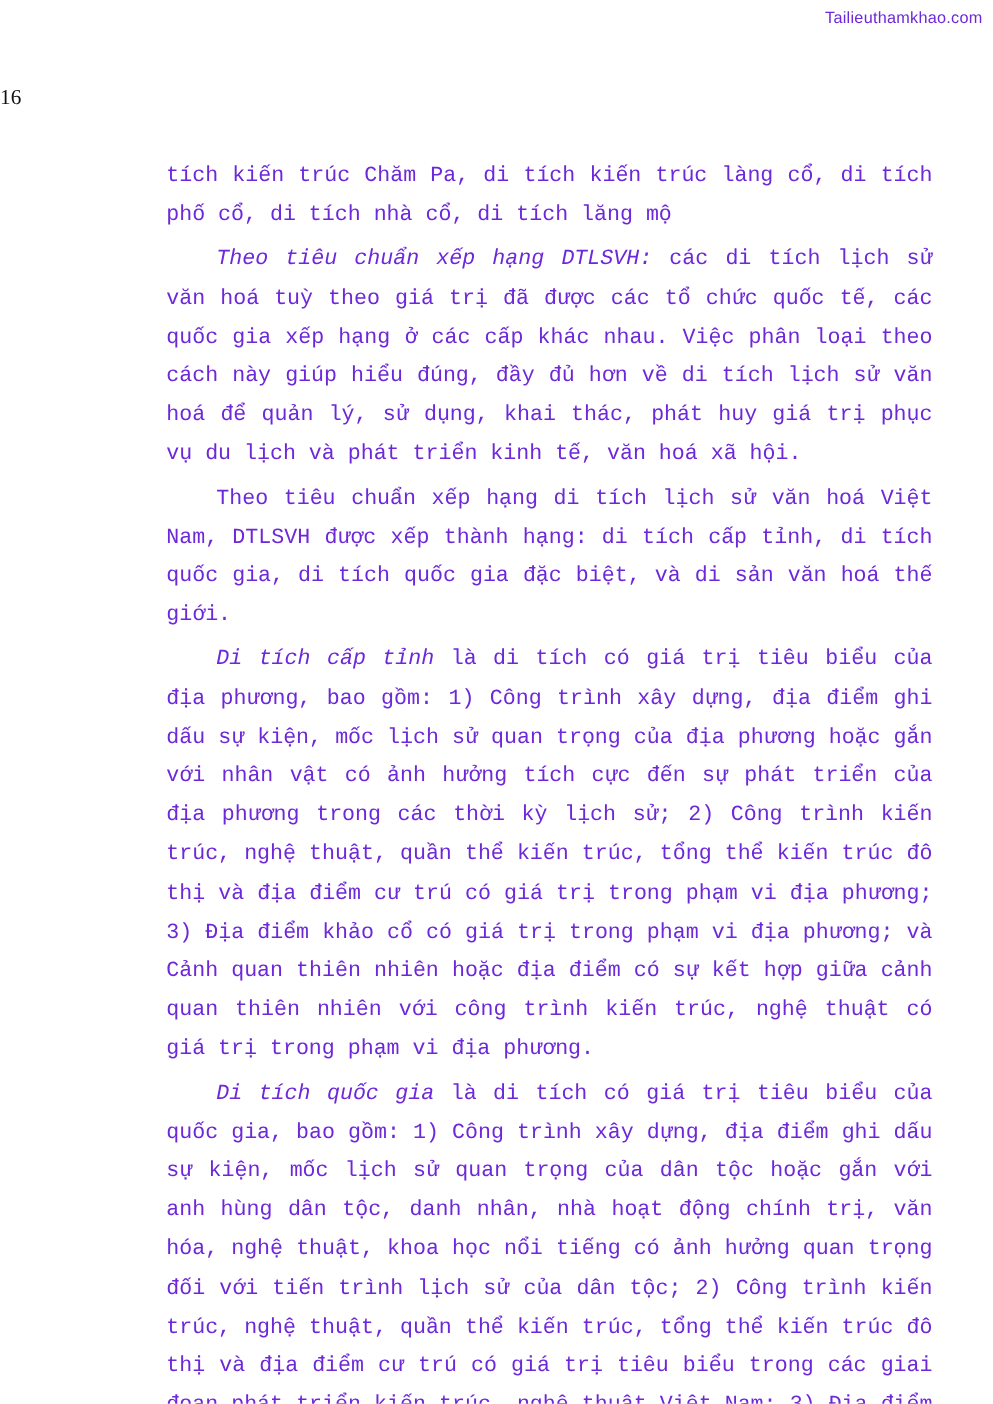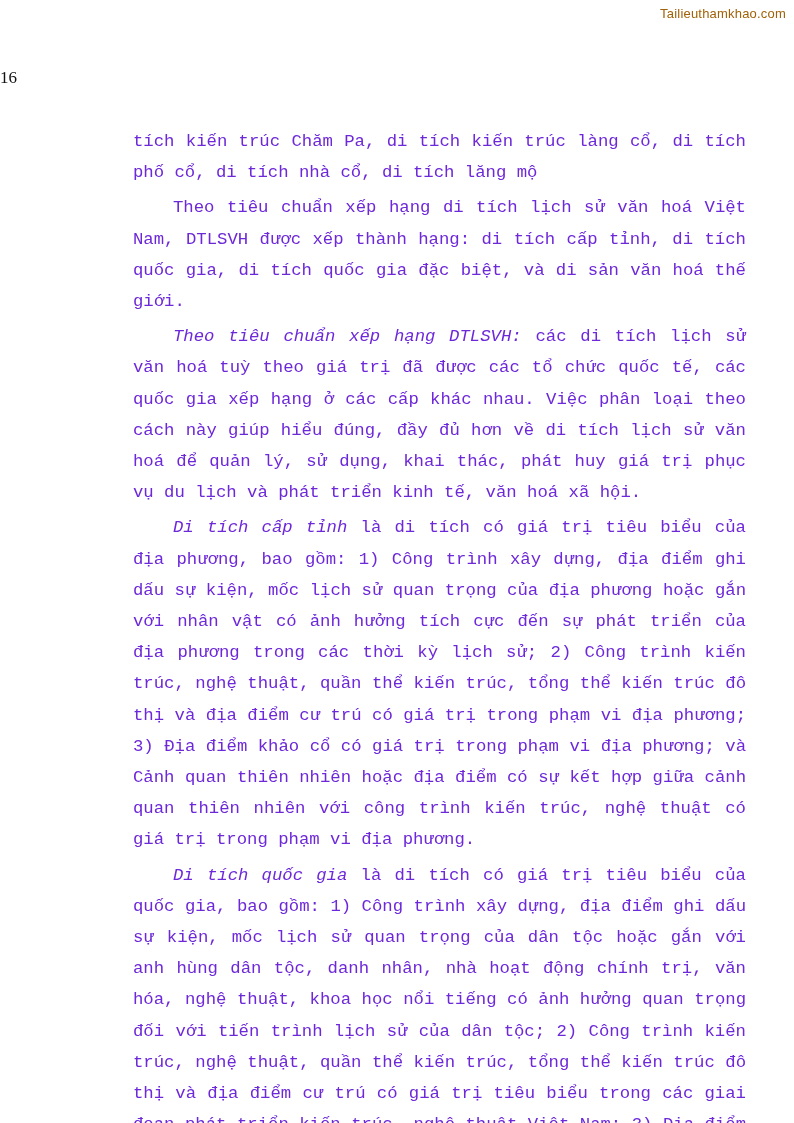--- a/index.html
+++ b/index.html
@@ -1,20 +1,20 @@
 <!DOCTYPE html>
 <html><head>
 <meta charset="utf-8">
 <style>
   html, body { margin: 0; padding: 0; background: #ffffff; }
   body { width: 794px; height: 1123px; position: relative; overflow: hidden; }
   .watermark {
     position: absolute; top: 6px; right: 8px;
     font-family: "Liberation Sans", sans-serif;
-    font-size: 13px; color: #a16207; letter-spacing: 0.2px;
+    font-size: 13px; color: #6d28d9; letter-spacing: 0.2px;
   }
   .page-number {
     position: absolute; top: 68px; left: 0; width: 794px; 
     font-family: "Liberation Serif", serif; font-size: 17px; color: #111;
   }
   .body-text {
     position: absolute; top: 126px; left: 133px; width: 613px;
     font-family: Liberation Mono, monospace; font-size: 17.3px; color: #6d28d9;
     line-height: 31.2px; text-align: justify;
   }
@@ -27,24 +27,24 @@
 
 <div class="watermark">Tailieuthamkhao.com</div>
 
 <div class="page-number">16</div>
 
 <div class="body-text">
   <p>
     <span>tích kiến trúc Chăm Pa, di tích kiến trúc làng cổ, di tích phố cổ, di tích nhà cổ, di tích lăng mộ</span>
   </p>
   <p class="indent">
-    <span>Theo tiêu chuẩn xếp hạng di tích lịch sử văn hoá Việt Nam, DTLSVH được xếp thành hạng: di tích cấp tỉnh, di tích quốc gia, di tích quốc gia đặc biệt, và di sản văn hoá thế giới.</span>
+    <em>Theo tiêu chuẩn xếp hạng DTLSVH:</em><span> các di tích lịch sử văn hoá tuỳ theo giá trị đã được các tổ chức quốc tế, các quốc gia xếp hạng ở các cấp khác nhau. Việc phân loại theo cách này giúp hiểu đúng, đầy đủ hơn về di tích lịch sử văn hoá để quản lý, sử dụng, khai thác, phát huy giá trị phục vụ du lịch và phát triển kinh tế, văn hoá xã hội.</span>
   </p>
   <p class="indent">
-    <em>Theo tiêu chuẩn xếp hạng DTLSVH:</em><span> các di tích lịch sử văn hoá tuỳ theo giá trị đã được các tổ chức quốc tế, các quốc gia xếp hạng ở các cấp khác nhau. Việc phân loại theo cách này giúp hiểu đúng, đầy đủ hơn về di tích lịch sử văn hoá để quản lý, sử dụng, khai thác, phát huy giá trị phục vụ du lịch và phát triển kinh tế, văn hoá xã hội.</span>
+    <span>Theo tiêu chuẩn xếp hạng di tích lịch sử văn hoá Việt Nam, DTLSVH được xếp thành hạng: di tích cấp tỉnh, di tích quốc gia, di tích quốc gia đặc biệt, và di sản văn hoá thế giới.</span>
   </p>
   <p class="indent">
     <em>Di tích cấp tỉnh</em><span> là di tích có giá trị tiêu biểu của địa phương, bao gồm: 1) Công trình xây dựng, địa điểm ghi dấu sự kiện, mốc lịch sử quan trọng của địa phương hoặc gắn với nhân vật có ảnh hưởng tích cực đến sự phát triển của địa phương trong các thời kỳ lịch sử; 2) Công trình kiến trúc, nghệ thuật, quần thể kiến trúc, tổng thể kiến trúc đô thị và địa điểm cư trú có giá trị trong phạm vi địa phương; 3) Địa điểm khảo cổ có giá trị trong phạm vi địa phương; và Cảnh quan thiên nhiên hoặc địa điểm có sự kết hợp giữa cảnh quan thiên nhiên với công trình kiến trúc, nghệ thuật có giá trị trong phạm vi địa phương.</span>
   </p>
   <p class="indent">
     <em>Di tích quốc gia</em><span> là di tích có giá trị tiêu biểu của quốc gia, bao gồm: 1) Công trình xây dựng, địa điểm ghi dấu sự kiện, mốc lịch sử quan trọng của dân tộc hoặc gắn với anh hùng dân tộc, danh nhân, nhà hoạt động chính trị, văn hóa, nghệ thuật, khoa học nổi tiếng có ảnh hưởng quan trọng đối với tiến trình lịch sử của dân tộc; 2) Công trình kiến trúc, nghệ thuật, quần thể kiến trúc, tổng thể kiến trúc đô thị và địa điểm cư trú có giá trị tiêu biểu trong các giai đoạn phát triển kiến trúc, nghệ thuật Việt Nam; 3) Địa điểm khảo cổ có giá trị nổi bật đánh dấu các giai đoạn phát triển của văn hóa khảo cổ; 4) Cảnh quan thiên nhiên đẹp hoặc địa điểm có sự kết hợp giữa cảnh quan thiên nhiên với công trình kiến trúc, nghệ thuật hoặc khu vực thiên nhiên có giá trị khoa học về địa chất, địa mạo, địa lý, đa dạng sinh học, hệ sinh thái đặc thù.</span>
   </p>
 </div>
 
 </body></html>

